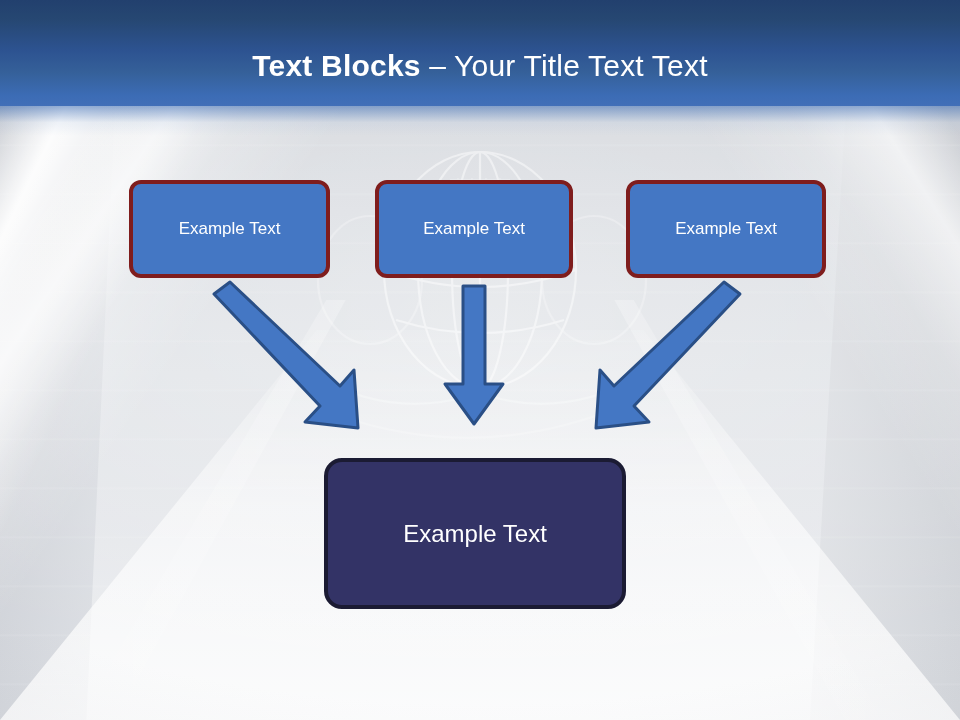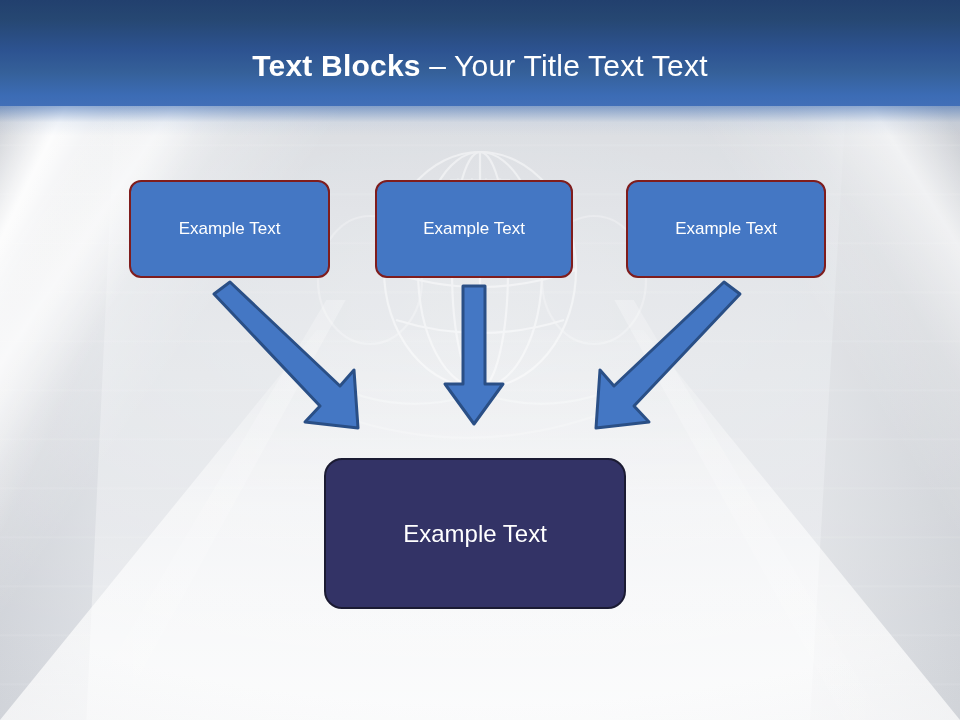--- a/index.html
+++ b/index.html
@@ -173,21 +173,21 @@
     white-space: nowrap;
   }
   .title .strong { font-weight: bold; }
   .title .rest   { font-weight: normal; }
   .title .dash   { font-weight: normal; }
 
   
   .node {
     position: absolute;
     box-sizing: border-box;
-    border: 2px solid #7f1d1d;
+    border: 4px solid #7f1d1d;
     border-radius: 12px;
     display: flex;
     align-items: center;
     justify-content: center;
     color: #ffffff;
     text-align: right;
   }
   .node.top {
     background: #4477c4;
     font-size: 17px;

